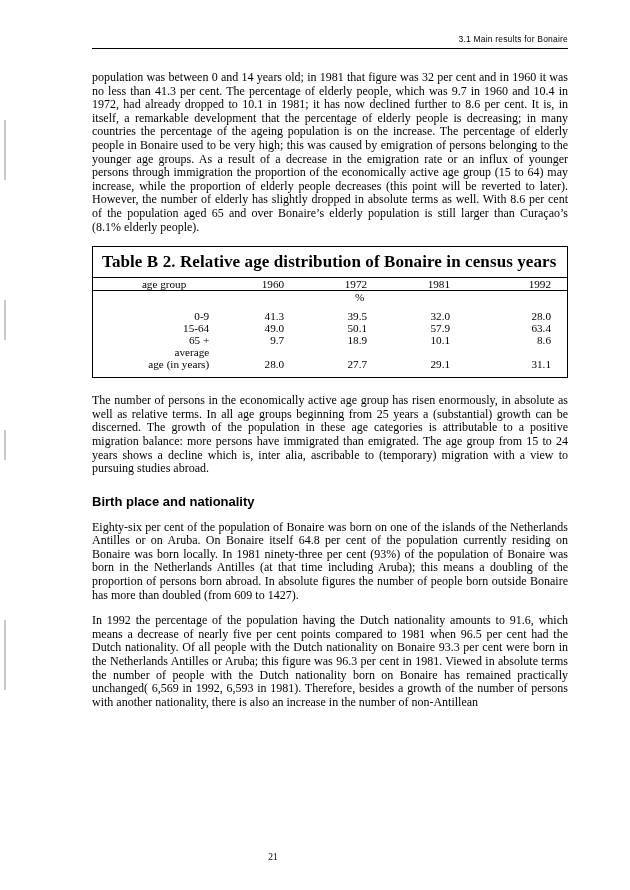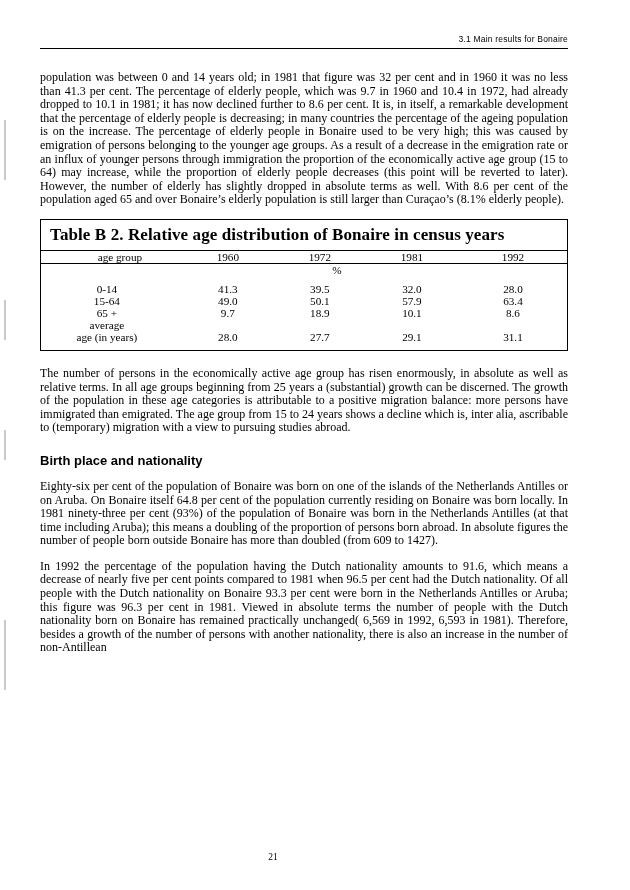--- a/index.html
+++ b/index.html
@@ -13,21 +13,21 @@
     font-family: "Liberation Serif", serif;
     color: #000000;
     position: relative;
     overflow: hidden;
   }
   .page {
     position: relative;
     width: 630px;
     height: 890px;
     box-sizing: border-box;
-    padding: 34px 62px 0 40px;
+    padding: 34px 62px 0 92px;
   }
   .running-head {
     text-align: right;
     font-family: "Liberation Sans", sans-serif;
     font-size: 8.5px;
     letter-spacing: 0.2px;
     margin: 0 0 4px 0;
   }
   .rule {
     border: none;
@@ -57,21 +57,20 @@
   table.agetable {
     width: 100%;
     border-collapse: collapse;
     font-size: 11.2px;
   }
   table.agetable th,
   table.agetable td {
     padding: 0;
     font-weight: normal;
     vertical-align: top;
-    text-align: center;
   }
   .thead-row th {
     padding: 3px 0 4px 0;
     text-align: right;
   }
   .thead-row th.lbl {
     text-align: center;
     padding-left: 0;
     margin-top: 8px;
   }
@@ -161,21 +160,21 @@
       </tr>
       <tr class="pct-row">
         <td></td>
         <td colspan="3" class="pct-cell">%</td>
         <td></td>
       </tr>
       <tr class="spacer-row">
             <td colspan="5"></td>
           </tr>
       <tr class="data-row">
-        <td class="rowlabel">0-14</td>
+        <td class="rowlabel">0-9</td>
         <td class="num">41.3</td>
         <td class="num">39.5</td>
         <td class="num">32.0</td>
         <td class="num last">28.0</td>
       </tr>
       <tr class="data-row">
         <td class="rowlabel">15-64</td>
         <td class="num">49.0</td>
         <td class="num">50.1</td>
         <td class="num">57.9</td>

